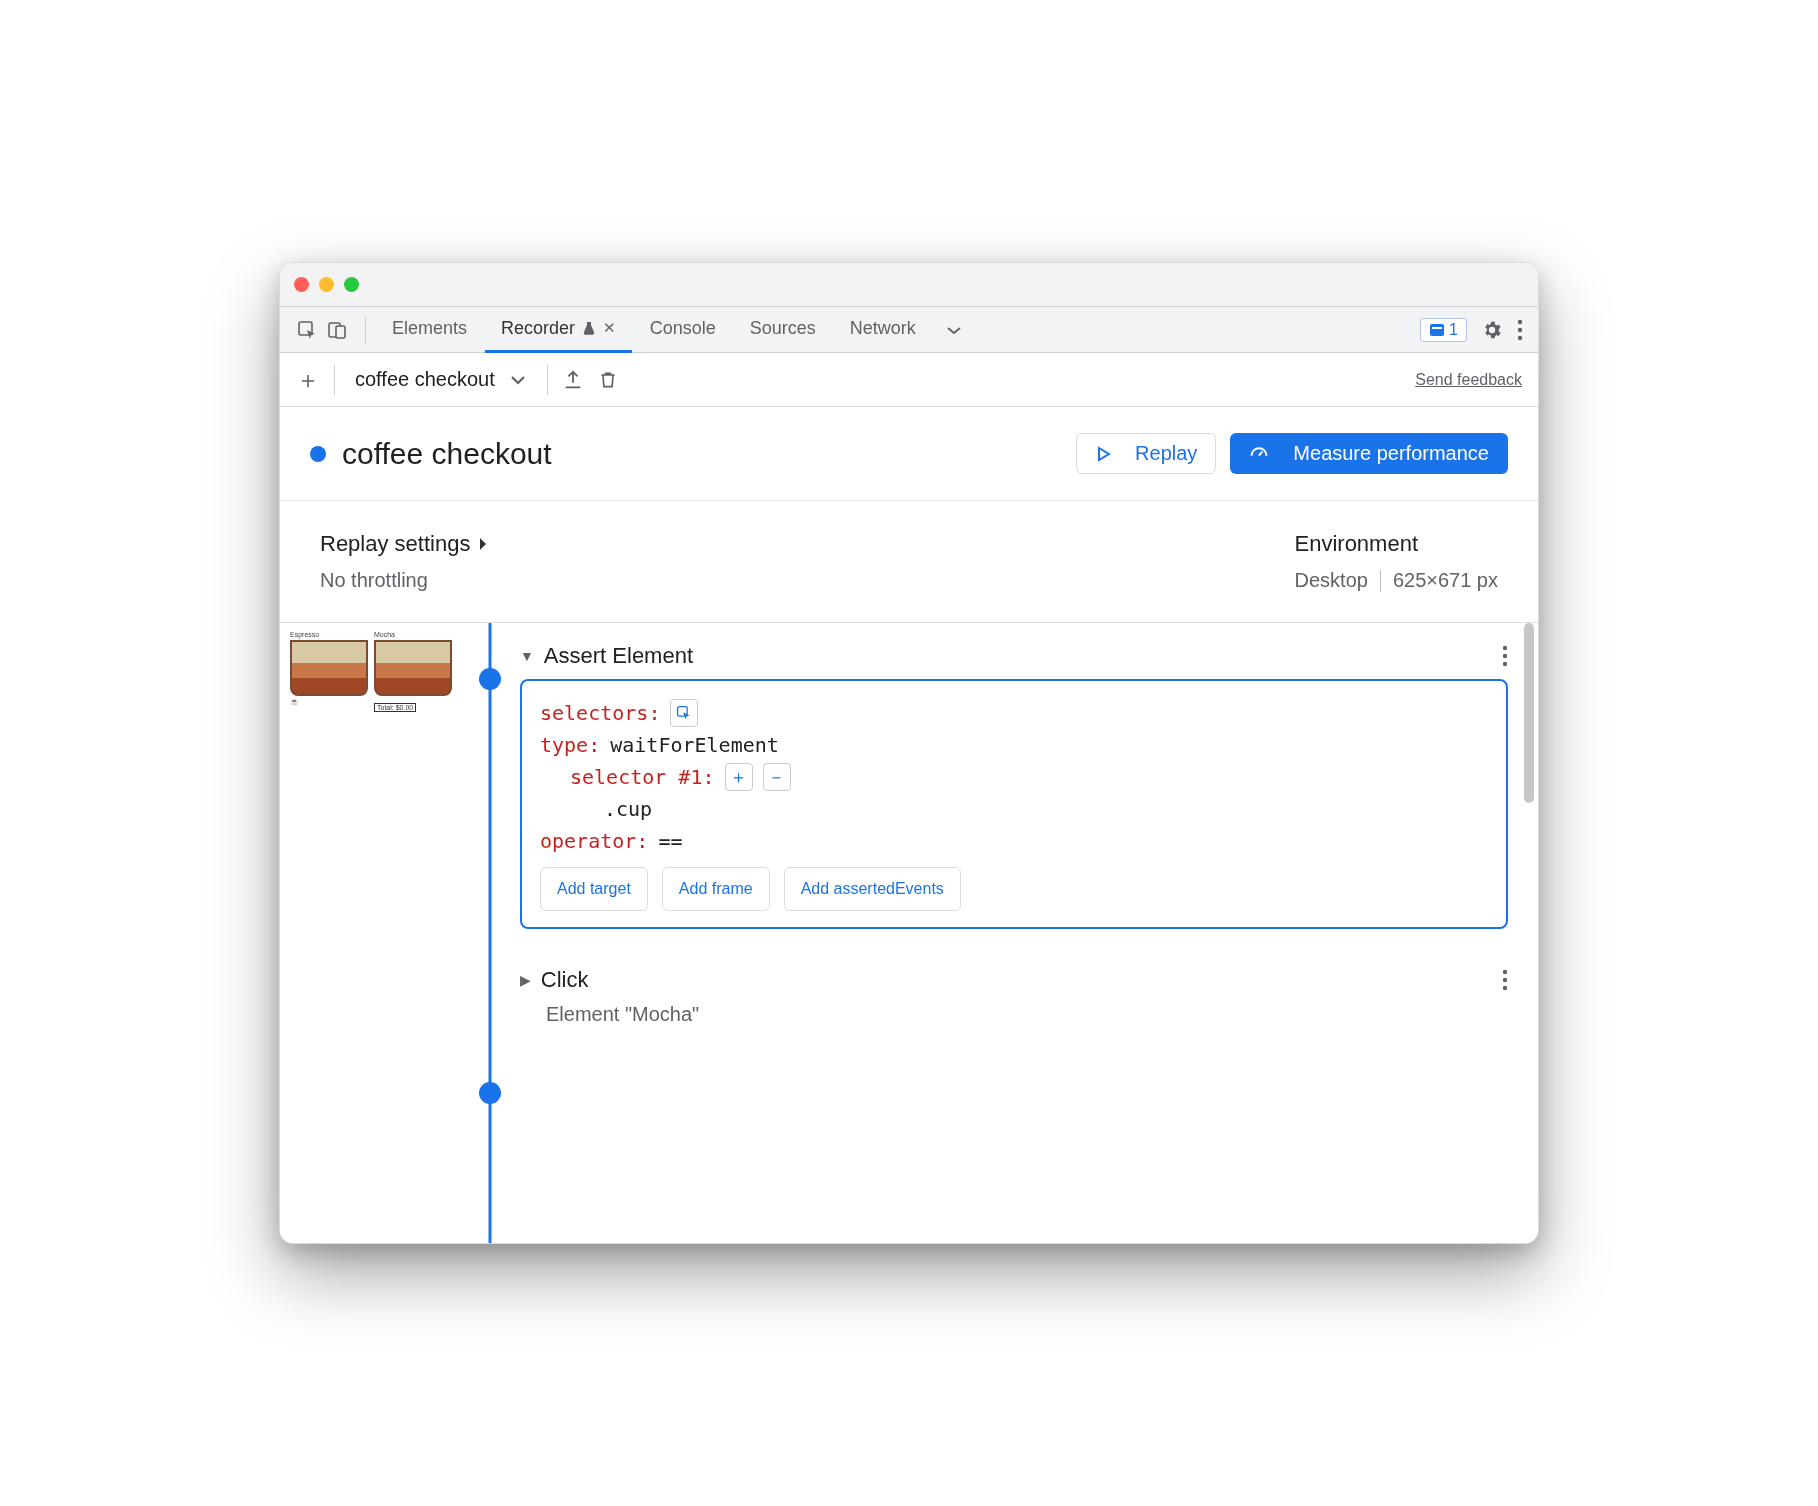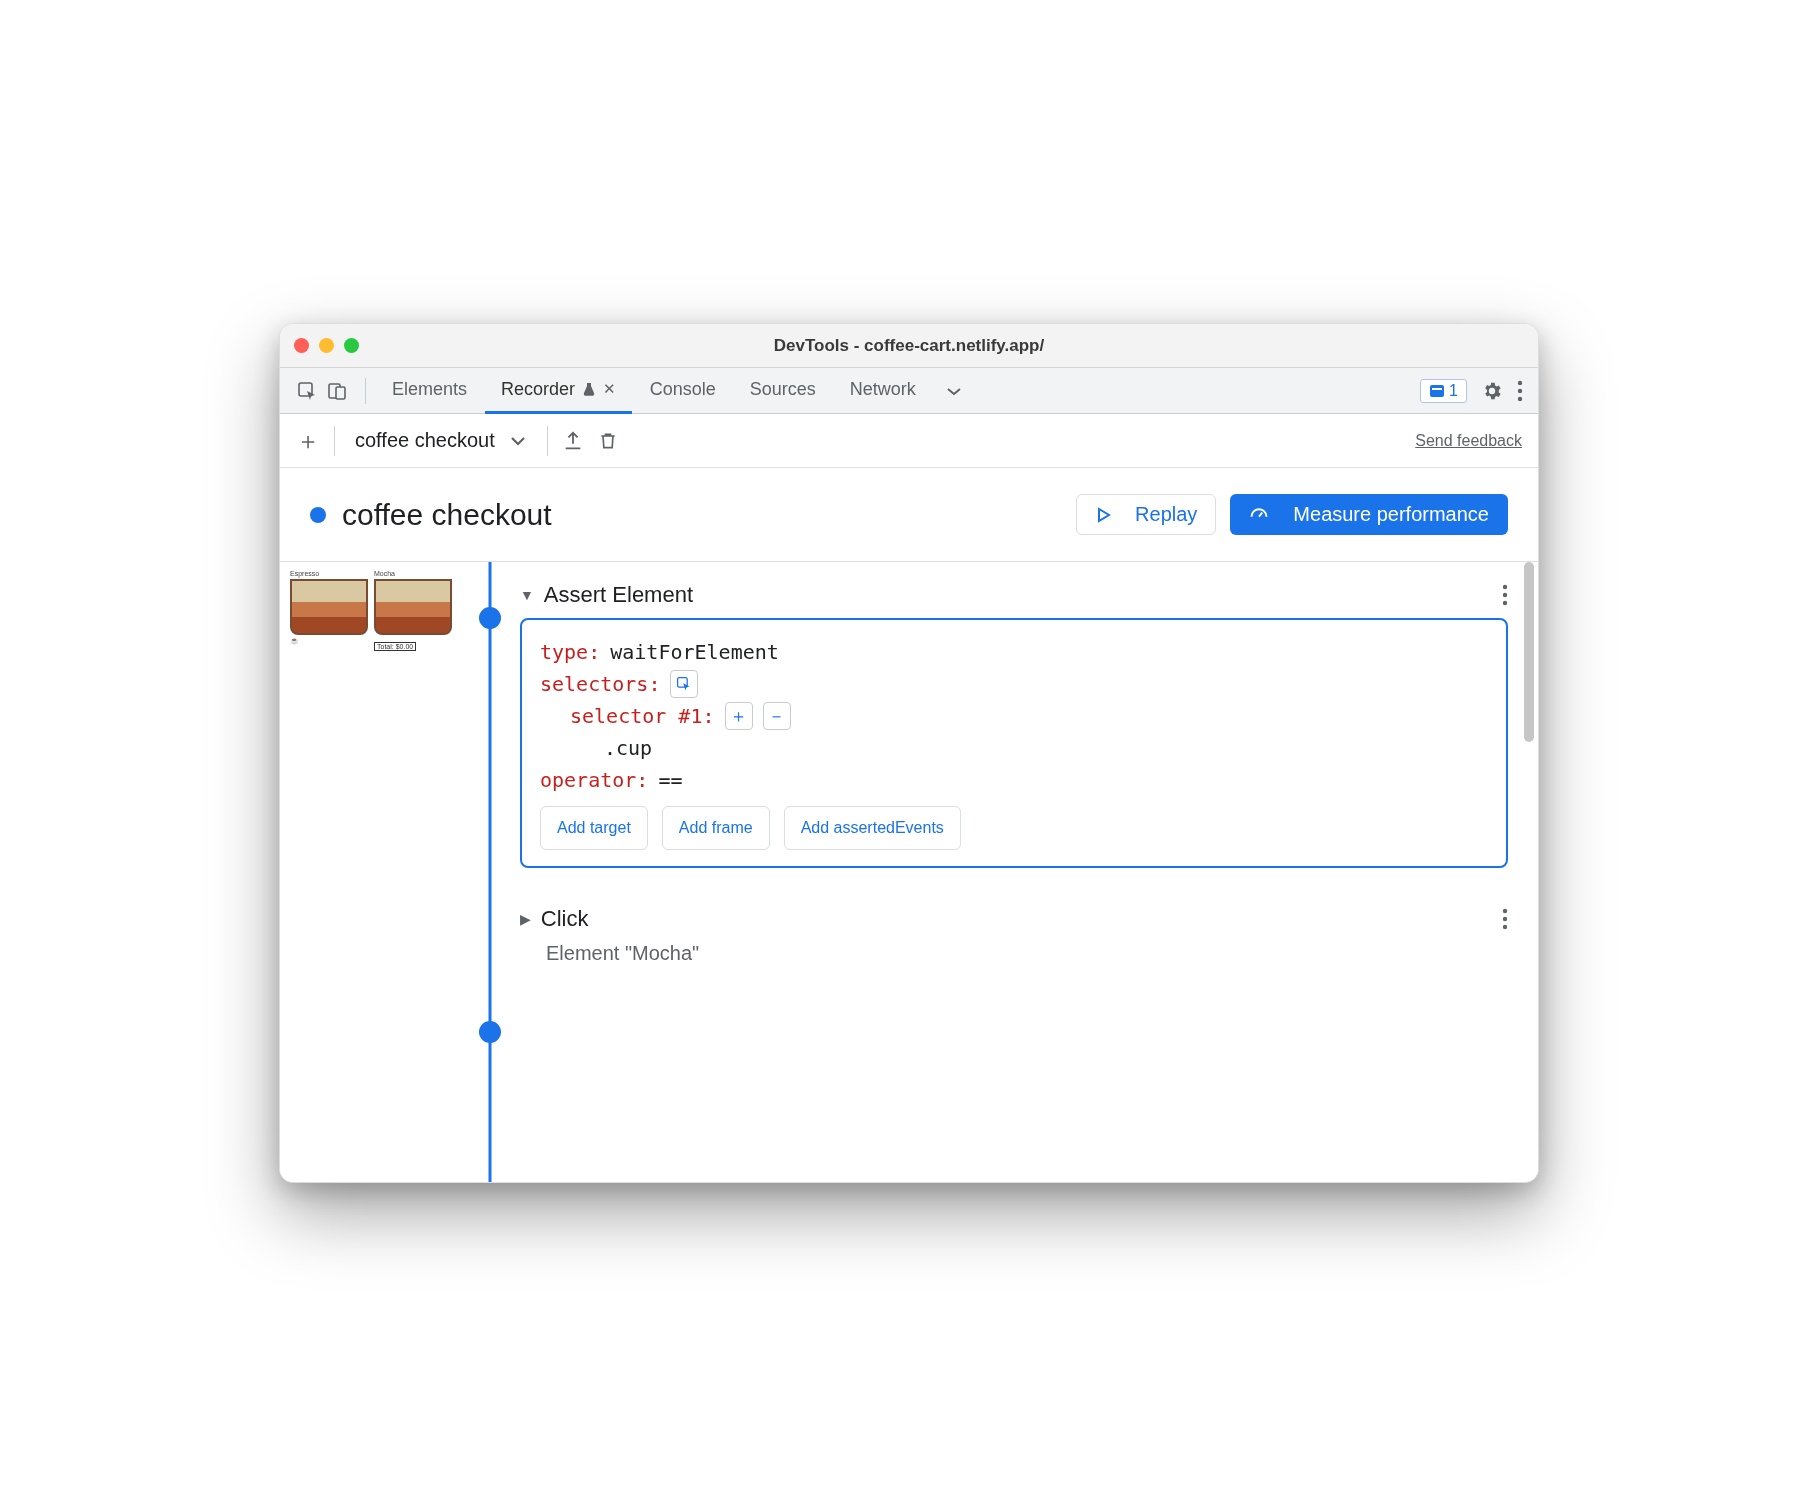--- a/index.html
+++ b/index.html
@@ -188,21 +188,20 @@
 <body>
 
 <div class="window">
 
   <div class="titlebar">
     <div class="traffic">
       <span class="tl-close"></span>
       <span class="tl-min"></span>
       <span class="tl-max"></span>
     </div>
-    <div class="titlebar-title">DevTools - coffee-cart.netlify.app/</div>
   </div>
 
   <div class="devtools-tabs">
     <div class="dt-left-icons">
       <span class="dt-icon">
         <svg width="20" height="20" viewBox="0 0 20 20" stroke="#5f6368" stroke-width="1.6" fill="none">
             <rect x="2" y="2" width="13" height="13" rx="2"></rect>
             <path d="M10 10 L18 14 L14 15 L13 19 Z" fill="#5f6368" stroke="none"></path>
           </svg>
       </span>
@@ -307,20 +306,41 @@
           <svg width="20" height="20" viewBox="0 0 24 24" fill="none" stroke="#fff" stroke-width="2.4">
               <path d="M3 14a9 9 0 0 1 18 0"></path>
               <path d="M12 14l4-5"></path>
             </svg>
         </span>
         <span>Measure performance</span>
       </div>
     </div>
   </div>
 
+  <div class="settings-row">
+    <div class="settings-left">
+      <div class="label">
+        <span>Replay settings</span>
+        <span>
+          <svg width="10" height="14" viewBox="0 0 10 14" fill="#333">
+              <path d="M2 1l6 6-6 6z"></path>
+            </svg>
+        </span>
+      </div>
+      <div class="sub">No throttling</div>
+    </div>
+    <div class="settings-right">
+      <div class="label">Environment</div>
+      <div class="sub">
+        <span>Desktop</span>
+        <span class="vsep2"></span>
+        <span>625×671 px</span>
+      </div>
+    </div>
+  </div>
 
   <div class="timeline-area">
     <div class="scrollbar-fake"></div>
 
     <div class="thumb-col">
       <div class="thumb">
         <div style="font-size:7px;color:#444;margin-bottom:2px">Espresso</div>
         <div class="cup"></div>
         <div class="thumb-caption" style="font-size:7px;margin-top:2px;">☕</div>
       </div>
@@ -346,31 +366,31 @@
           <span class="kebab">
             <svg width="6" height="22" viewBox="0 0 6 22" fill="#5f6368">
                 <circle cx="3" cy="3" r="2.2"></circle>
                 <circle cx="3" cy="11" r="2.2"></circle>
                 <circle cx="3" cy="19" r="2.2"></circle>
               </svg>
           </span>
         </div>
         <div class="step-body">
           <div class="body-row">
-            <span><span class="kv-key">type</span><span class="kv-colon">:</span></span>
-            <span class="kv-val">waitForElement</span>
-          </div>
-          <div class="body-row">
             <span><span class="kv-key">selectors</span><span class="kv-colon">:</span></span>
             <span class="mini-btn">
               <svg width="16" height="16" viewBox="0 0 20 20" stroke="#1a73e8" stroke-width="1.6" fill="none">
                   <rect x="2" y="2" width="12" height="12" rx="2"></rect>
                   <path d="M9 9 L17 13 L13 14 L12 18 Z" fill="#1a73e8" stroke="none"></path>
                 </svg>
             </span>
+          </div>
+          <div class="body-row">
+            <span><span class="kv-key">type</span><span class="kv-colon">:</span></span>
+            <span class="kv-val">waitForElement</span>
           </div>
           <div class="body-row indent1">
             <span><span class="kv-key">selector #1</span><span class="kv-colon">:</span></span>
             <span class="mini-btn">＋</span>
             <span class="mini-btn">－</span>
           </div>
           <div class="body-row indent2">
             <span class="kv-val">.cup</span>
           </div>
           <div class="body-row">

